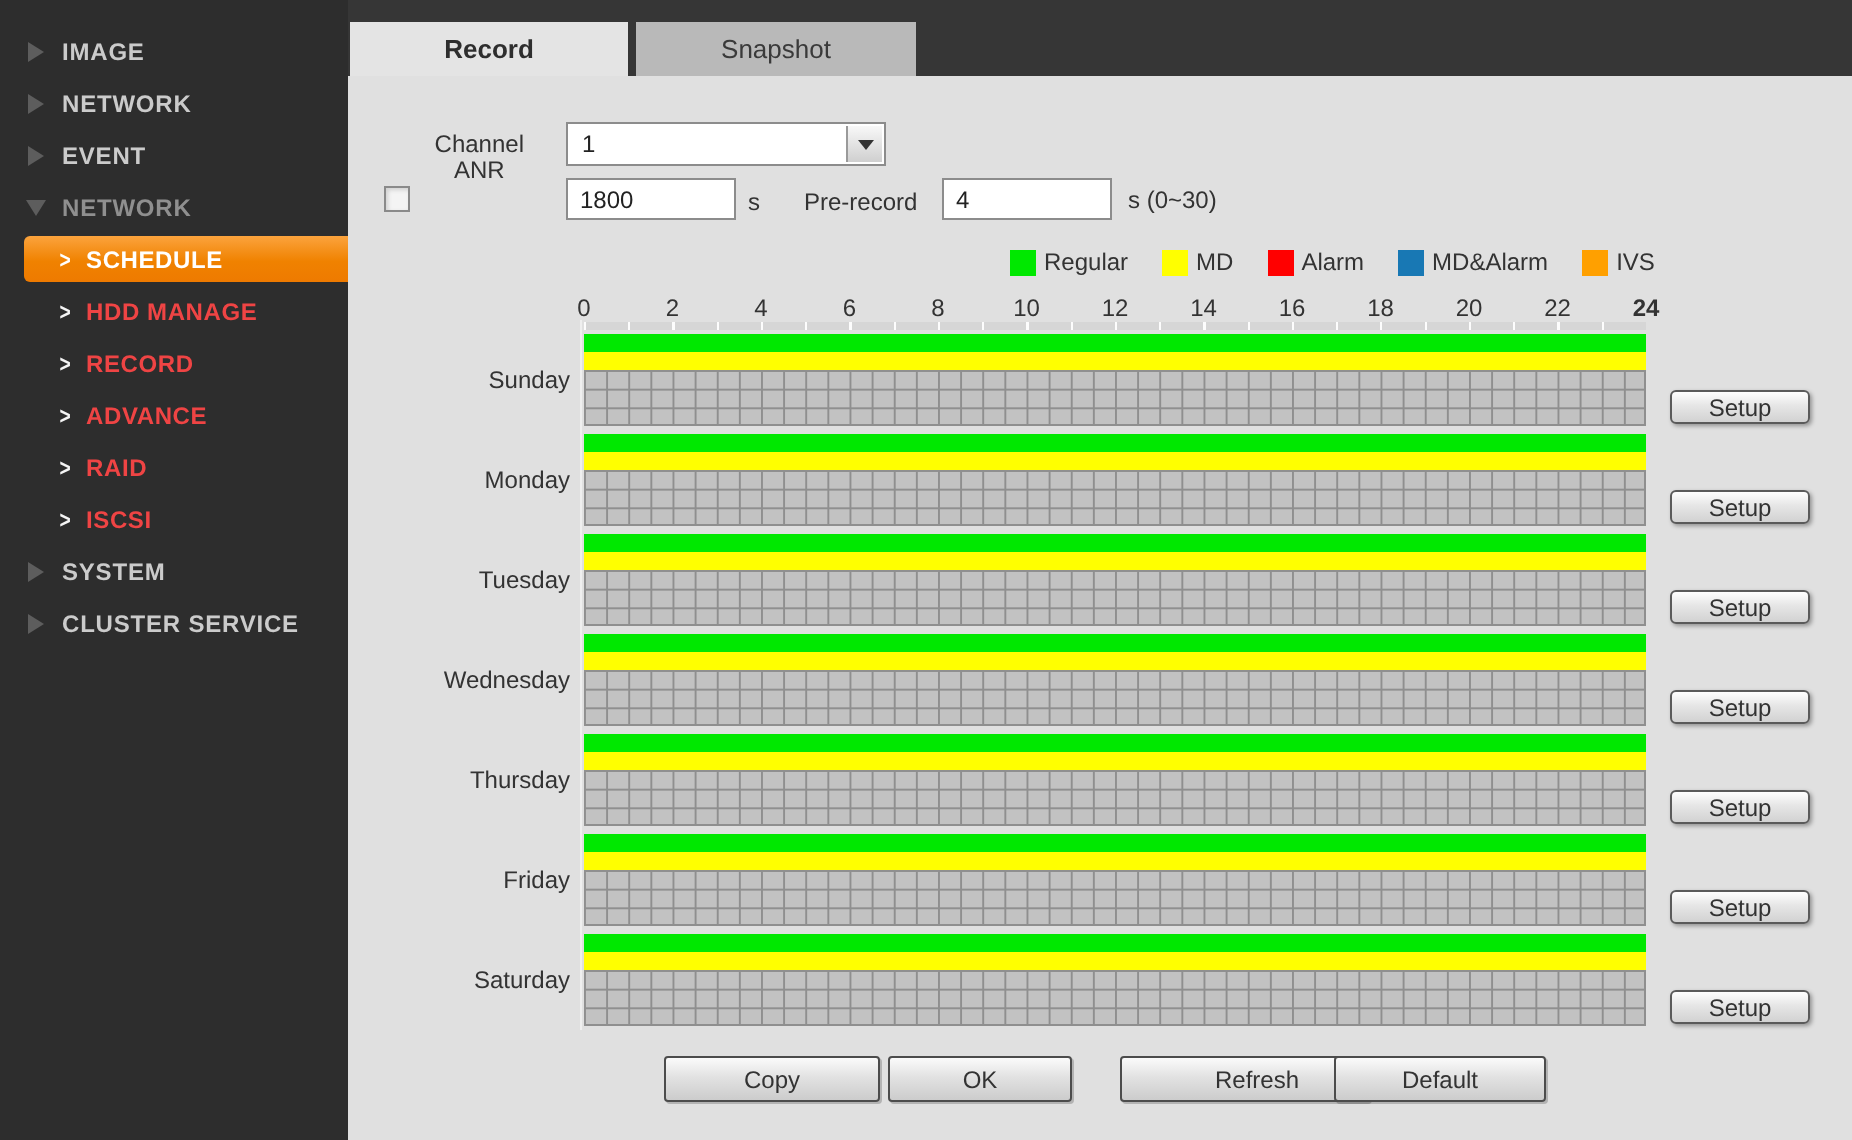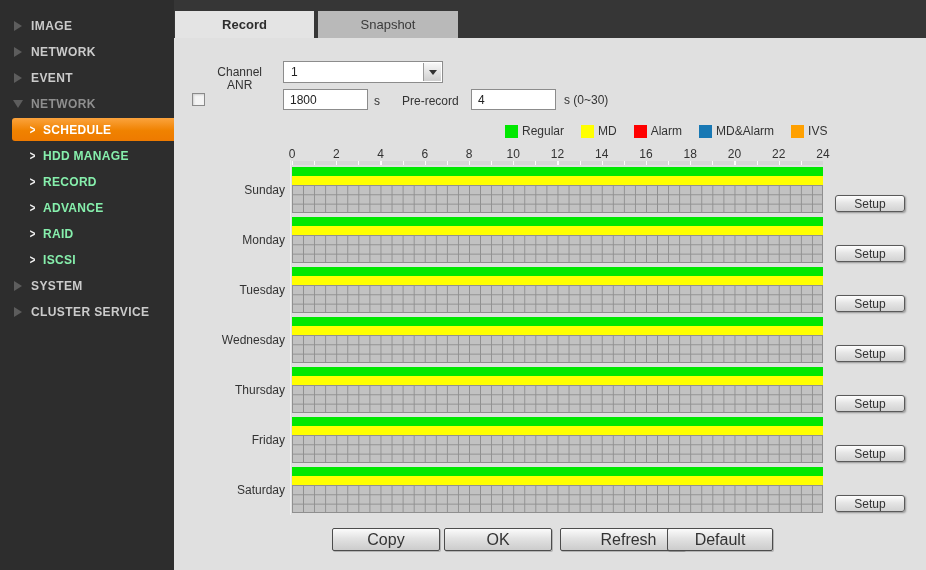--- a/index.html
+++ b/index.html
@@ -10,21 +10,21 @@
   
   #sidebar { position:absolute; left:0; top:0; width:206px; height:570px; background:#2d2d2d; padding-top:13px; }
   .side-item { height:26px; display:flex; align-items:center; cursor:pointer; }
   .tri { width:0; height:0; margin-left:14px; margin-right:9px; }
   .tri.right { border-top:5px solid transparent; border-bottom:5px solid transparent; border-left:8px solid #5d5d5d; }
   .tri.down  { border-left:5px solid transparent; border-right:5px solid transparent; border-top:8px solid #5d5d5d; margin-right:8px; margin-left:13px; }
   .side-label { font-weight:bold; color:#cbcbcb; letter-spacing:.4px; }
   .side-item.expanded .side-label { color:#8f8f8f; }
   .sub-item { height:26px; margin:0 3px 0 12px; display:flex; align-items:center; cursor:pointer; border-radius:3px; }
   .sub-item .chev { color:#f5f5f5; font-weight:bold; margin-left:17px; margin-right:7px; transform:scaleX(.8); }
-  .sub-item .sub-label { color:#86efac; font-weight:bold; letter-spacing:.3px; }
+  .sub-item .sub-label { color:#ef4444; font-weight:bold; letter-spacing:.3px; }
   .sub-item.selected { background:linear-gradient(#fba33d,#f08200 55%,#ee7a00); height:23px; margin-top:1px; margin-bottom:2px; }
   .sub-item.selected .chev { color:#fff; }
   .sub-item.selected .sub-label { color:#fff; }
 
   
   #tabbar { position:absolute; left:174px; top:0; width:752px; height:38px; background:#363636; }
   .tab { position:absolute; top:11px; height:27px; width:140px; display:flex; align-items:center; justify-content:center; font-size:13px; cursor:pointer; }
   .tab.active { left:1px; width:139px; background:#e4e4e4; font-weight:bold; color:#2e2e2e; }
   .tab.inactive { left:144px; background:#b9b9b9; color:#3a3a3a; }
 
@@ -71,21 +71,21 @@
            background-size:11.0625px 9.3333px;
            border-right:1px solid #8f8f8f; border-bottom:1px solid #8f8f8f; }
   .setup-btn { position:absolute; left:835px; top:28px; width:70px; height:17px;
                background:linear-gradient(#fefefe,#e6e6e6 45%,#d2d2d2); border:1px solid #5a5a5a; border-radius:3px;
                box-shadow:1px 1px 2px rgba(0,0,0,.35); font-size:12px; color:#333;
                display:flex; align-items:center; justify-content:center; cursor:pointer; }
 
   
   .footer-btn { position:absolute; top:528px; height:23px;
                 background:linear-gradient(#fbfbfb,#e2e2e2 45%,#cccccc); border:1px solid #4c4c4c; border-radius:2px;
-                box-shadow:1px 1px 0 rgba(0,0,0,.2); color:#333; font-size:16px;
+                box-shadow:1px 1px 0 rgba(0,0,0,.2); color:#333; font-size:12px;
                 display:flex; align-items:center; justify-content:center; cursor:pointer; }
 </style>
 </head>
 <body>
 
 <div id="app">
 
   <aside id="sidebar">
       <div class="side-item">
         <div class="tri right"></div>
@@ -189,21 +189,21 @@
       <span style="left: 88.5px;">4</span>
       <span style="left: 132.75px;">6</span>
       <span style="left: 177px;">8</span>
       <span style="left: 221.25px;">10</span>
       <span style="left: 265.5px;">12</span>
       <span style="left: 309.75px;">14</span>
       <span style="left: 354px;">16</span>
       <span style="left: 398.25px;">18</span>
       <span style="left: 442.5px;">20</span>
       <span style="left: 486.75px;">22</span>
-      <span style="left: 531px;">24</span>
+      <span style="left: 531px; font-weight: bold;">24</span>
     </div>
   <div id="ruler"></div>
   <div id="grid-left-line"></div>
 
   <div id="rows">
       <div class="day-row" style="top: 167px;">
         <div class="day-label">Sunday</div>
         <div class="bars">
           <div class="bar" style="top: 0px; left: 0px; width: 531px; background: rgb(0, 232, 0);"></div>
           <div class="bar" style="top: 9px; left: 0px; width: 531px; background: rgb(255, 255, 0);"></div>
@@ -262,18 +262,18 @@
           <div class="bar" style="top: 0px; left: 0px; width: 531px; background: rgb(0, 232, 0);"></div>
           <div class="bar" style="top: 9px; left: 0px; width: 531px; background: rgb(255, 255, 0);"></div>
           <div class="cells"></div>
         </div>
         <div class="setup-btn">Setup</div>
       </div>
     </div>
 
   <div id="footer">
       <div class="footer-btn" style="left: 332px; width: 108px;">Copy</div>
-      <div class="footer-btn" style="left: 444px; width: 108px;">OK</div>
+      <div class="footer-btn" style="left: 444px; width: 92px;">OK</div>
       <div class="footer-btn" style="left: 560px; width: 125px; padding-left: 12px;">Refresh</div>
       <div class="footer-btn" style="left: 667px; width: 106px;">Default</div>
     </div>
 
 </div>
 
 </body></html>

